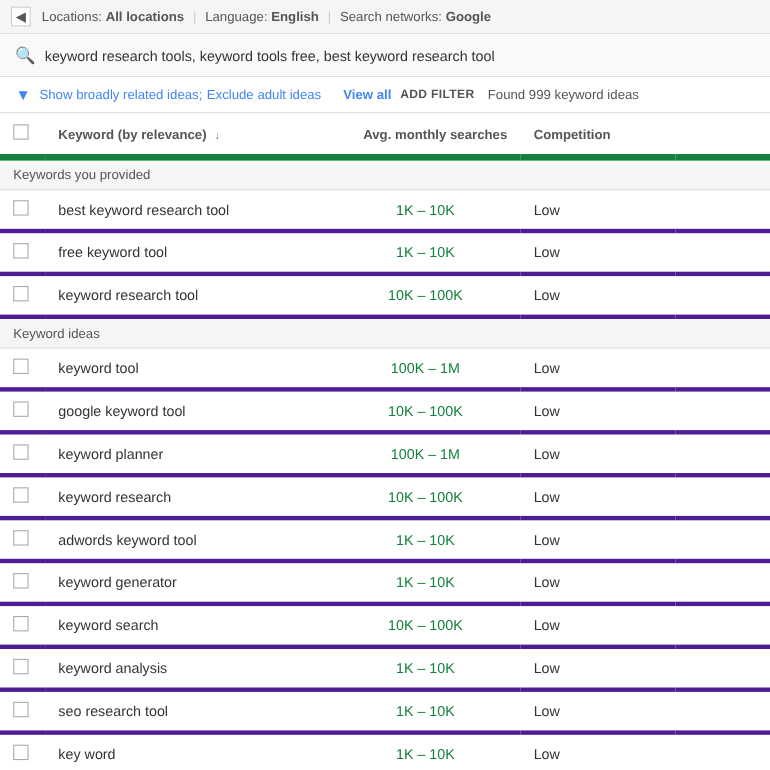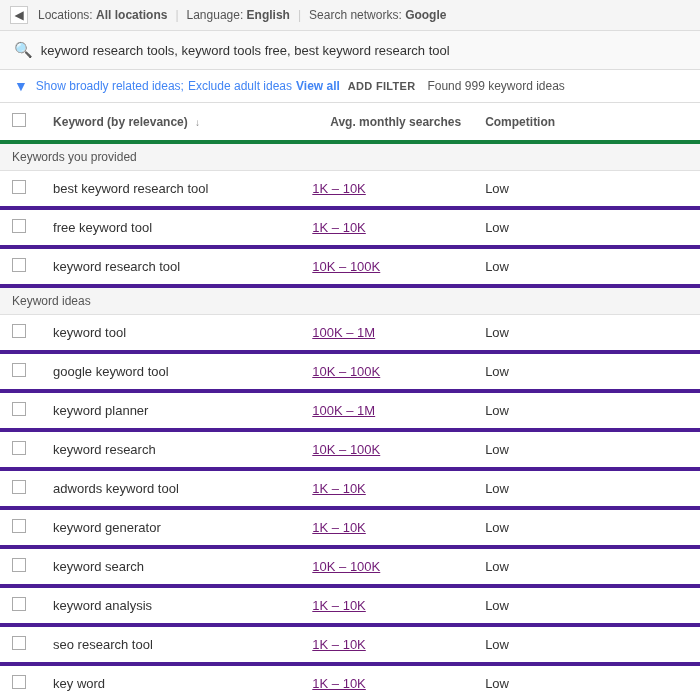--- a/index.html
+++ b/index.html
@@ -95,21 +95,21 @@
 
     
     .table-container {
       overflow-x: auto;
     }
     table {
       width: 100%;
       border-collapse: collapse;
     }
     thead tr {
-      border-bottom: 4px solid #15803d;
+      border-bottom: 6px solid #15803d;
       background: #fff;
     }
     thead th {
       padding: 10px 12px;
       text-align: left;
       font-size: 12px;
       font-weight: 600;
       color: #555;
       white-space: nowrap;
     }
@@ -136,21 +136,21 @@
     
     tbody tr.data-row {
       border-bottom: 4px solid #4c1d95;
     }
     tbody tr.data-row td {
       padding: 9px 12px;
       font-size: 13px;
       color: #333;
       vertical-align: middle;
     }
-    tbody tr.data-row td.right { text-align: left; color: #701a75; text-decoration: underline; }
+    tbody tr.data-row td.right { text-align: center; color: #15803d; }
     tbody tr.data-row td.competition { color: #333; }
 
     
     .checkbox {
       width: 14px;
       height: 14px;
       border: 1px solid #aaa;
       display: inline-block;
       cursor: pointer;
       background: #fff;
@@ -175,21 +175,21 @@
 
 <div class="search-bar">
   <span class="search-icon">🔍</span>
   <input class="search-input" type="text" value="keyword research tools, keyword tools free, best keyword research tool" style="">
 </div>
 
 <div class="filter-bar">
   <span class="filter-icon">▼</span>
   <a class="filter-link">Show broadly related ideas;</a>
   <a class="filter-link">Exclude adult ideas</a>
-  <a class="filter-link" style="font-weight:600;">View all</a>
+  <a class="filter-link" style="font-weight:600;margin-left:16px;">View all</a>
   <span class="add-filter">ADD FILTER</span>
   <span class="found-text">Found 999 keyword ideas</span>
 </div>
 
 <div class="table-container">
   <table>
     <thead>
       <tr>
         <th>
           <span class="checkbox"></span>

